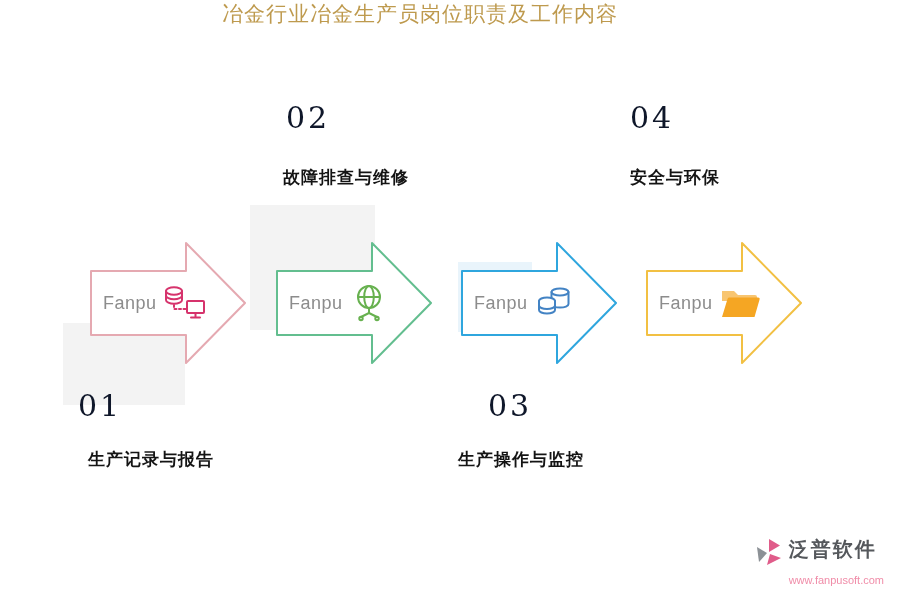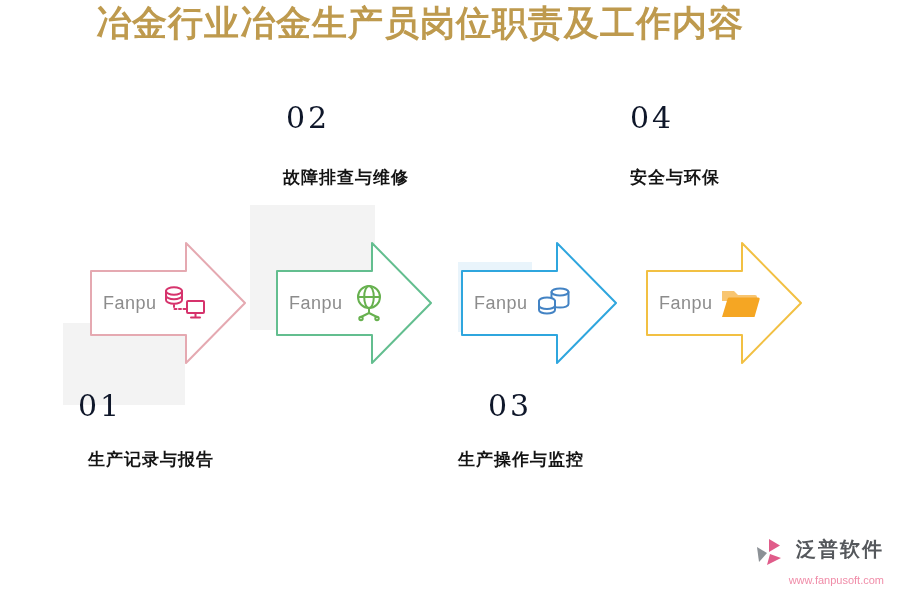--- a/index.html
+++ b/index.html
@@ -10,22 +10,22 @@
     background:#ffffff;
     font-family:"Liberation Sans", sans-serif;
     overflow:hidden;
   }
   .abs { position:absolute; }
 
   .title {
     left:0; top:44; width:840px;
     text-align:center;
     font-family:"DejaVu Serif","Liberation Serif",serif;
-    font-weight:bold;
-    font-size:35px;
+    font-weight:normal;
+    font-size:21px;
     letter-spacing:1px;
     color:#BE9A4E;
   }
 
   .bg-rect { background:#f3f3f3; }
   .bg-rect.blue { background:#e9f4fb; }
 
   .step-number {
     font-family:"DejaVu Serif","Liberation Serif",serif;
     font-weight:normal;
@@ -52,21 +52,21 @@
     font-size:18px;
     color:#8c8c8c;
     letter-spacing:0.5px;
     white-space:nowrap;
   }
 
   .footer {
     right:16px; bottom:14px;
     display:flex; align-items:flex-start; gap:7px;
   }
-  .footer-texts { display:flex; flex-direction:column; align-items:flex-end; }
+  .footer-texts { display:flex; flex-direction:column; }
   .footer-brand {
     font-size:20px; font-weight:bold; color:#55585c; letter-spacing:2px;
     line-height:1.1;
   }
   .footer-url { font-size:11px; margin-top:14px; }
 </style>
 </head>
 <body>
 
 <div class="abs title">冶金行业冶金生产员岗位职责及工作内容</div>

